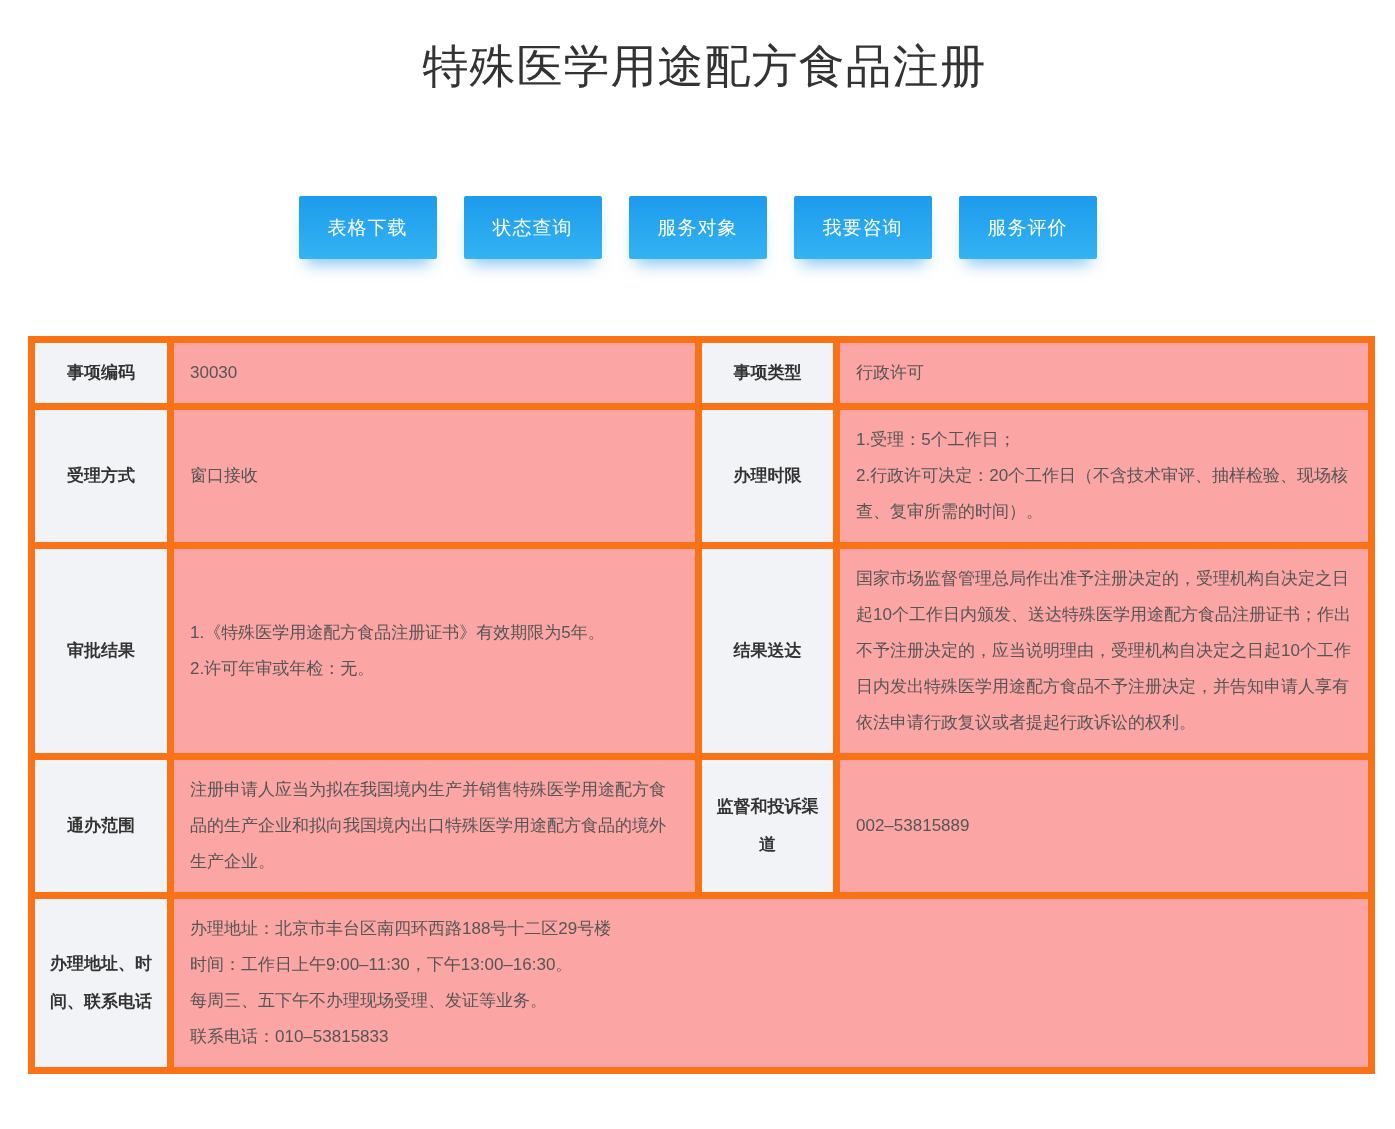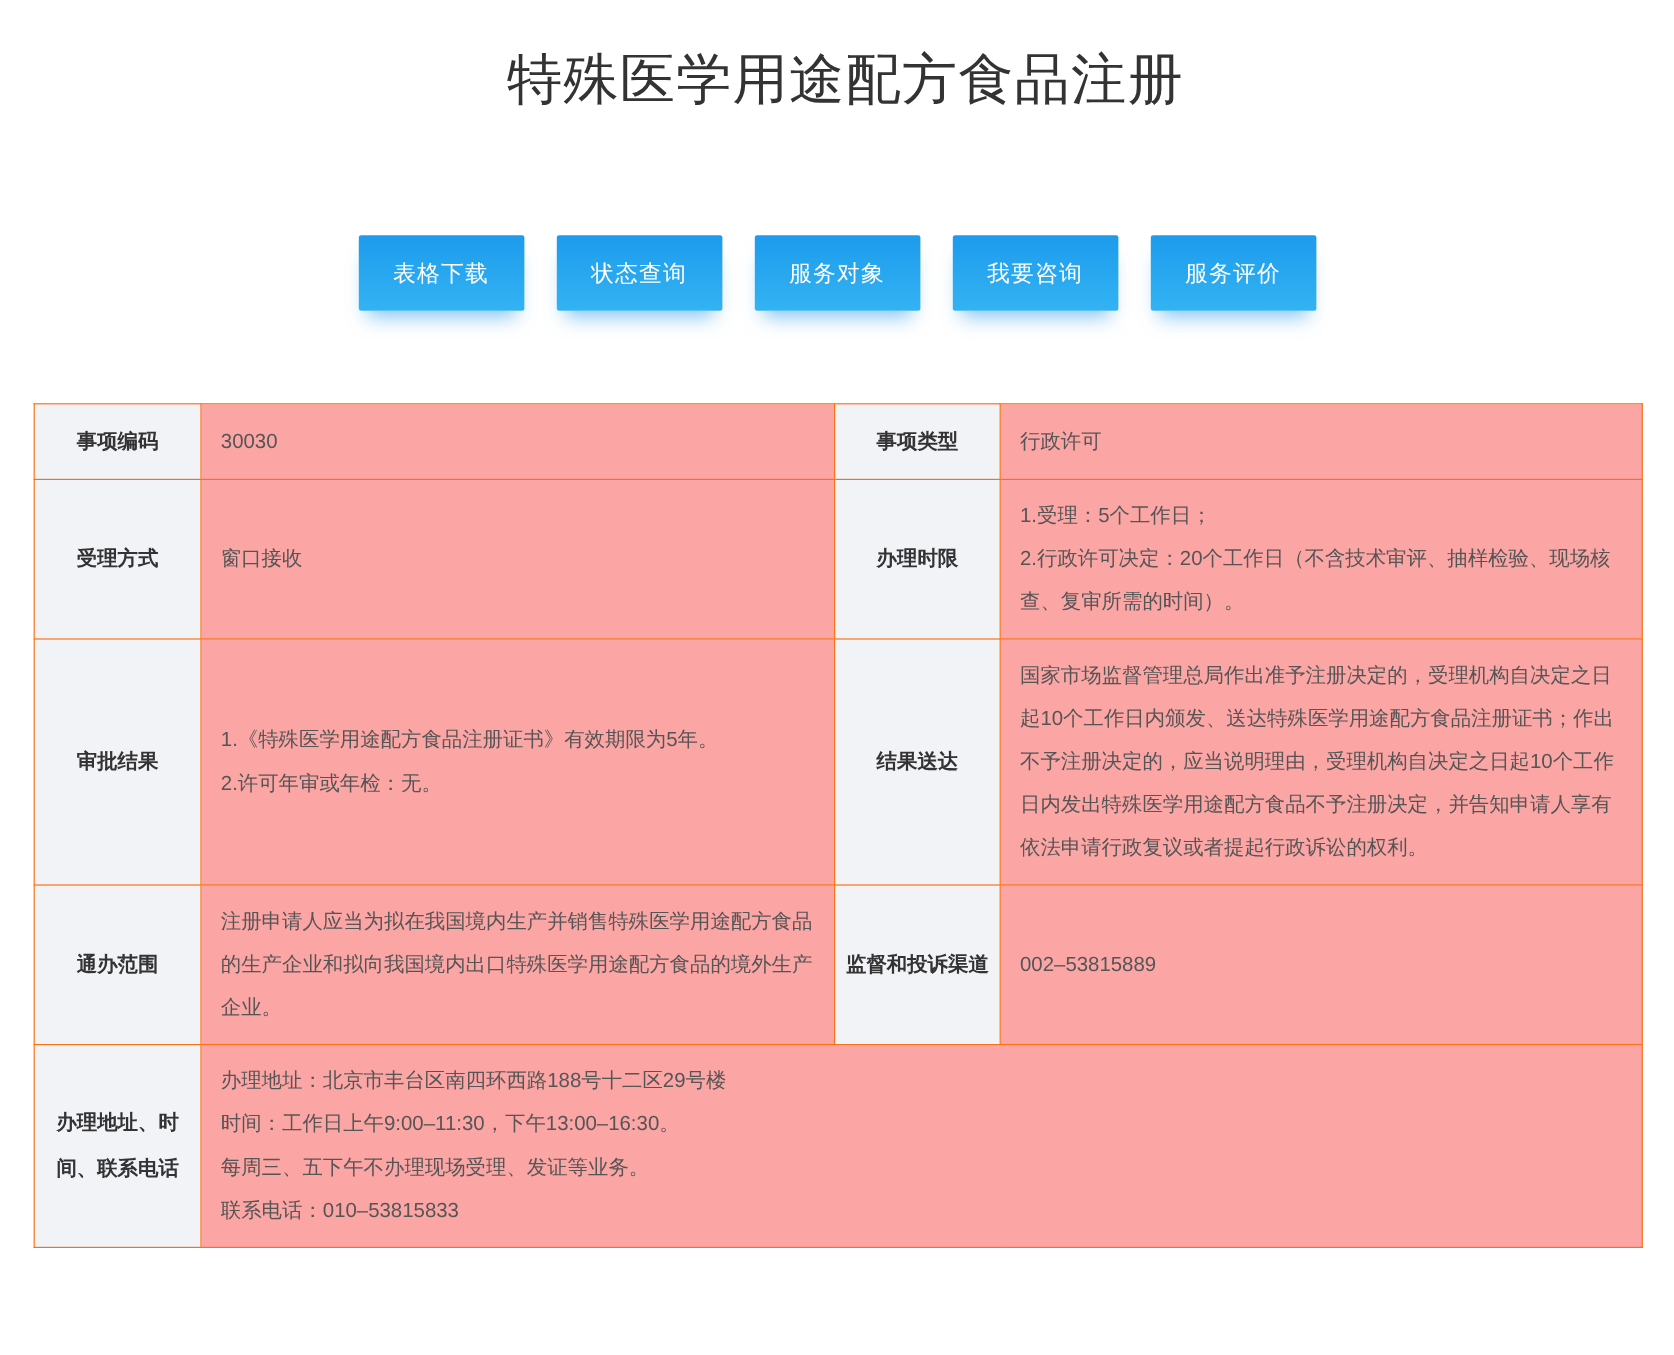--- a/index.html
+++ b/index.html
@@ -46,21 +46,21 @@
     letter-spacing: 1px;
   }
   
   table.info-table {
     margin: 77px 0 0 28px;
     width: 1340px;
     border-collapse: collapse;
     table-layout: fixed;
   }
   .info-table td {
-    border: 1px solid #f97316;
+    border: 7px solid #f97316;
     font-size: 17px;
     vertical-align: middle;
   }
   .info-table td.label {
     background: #f2f3f7;
     color: #333333;
     font-weight: 700;
     text-align: center;
     padding: 10px 8px;
     line-height: 38px;

